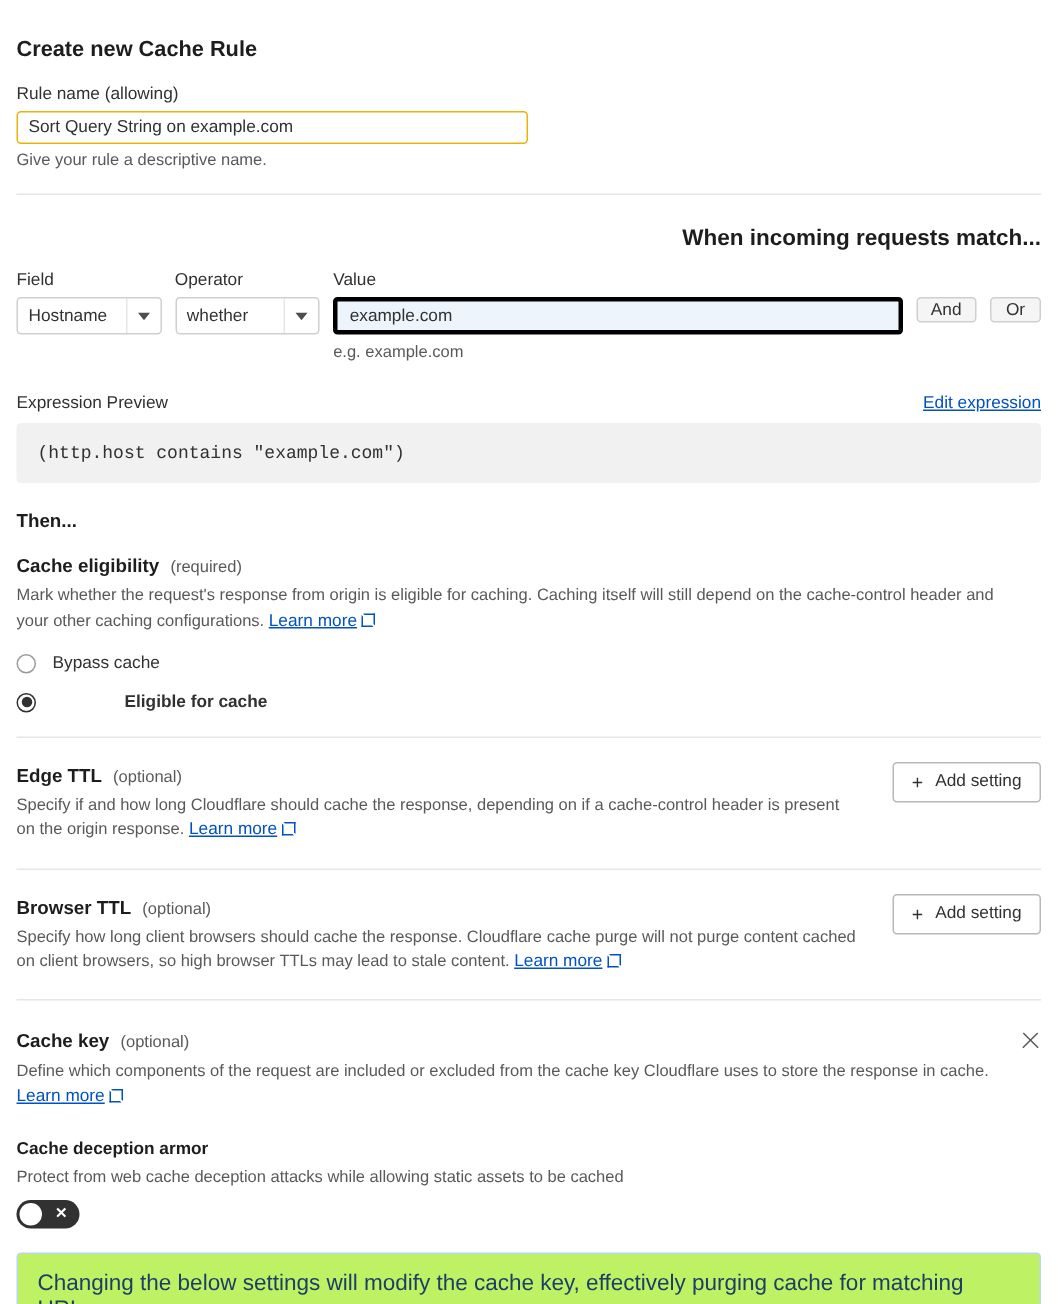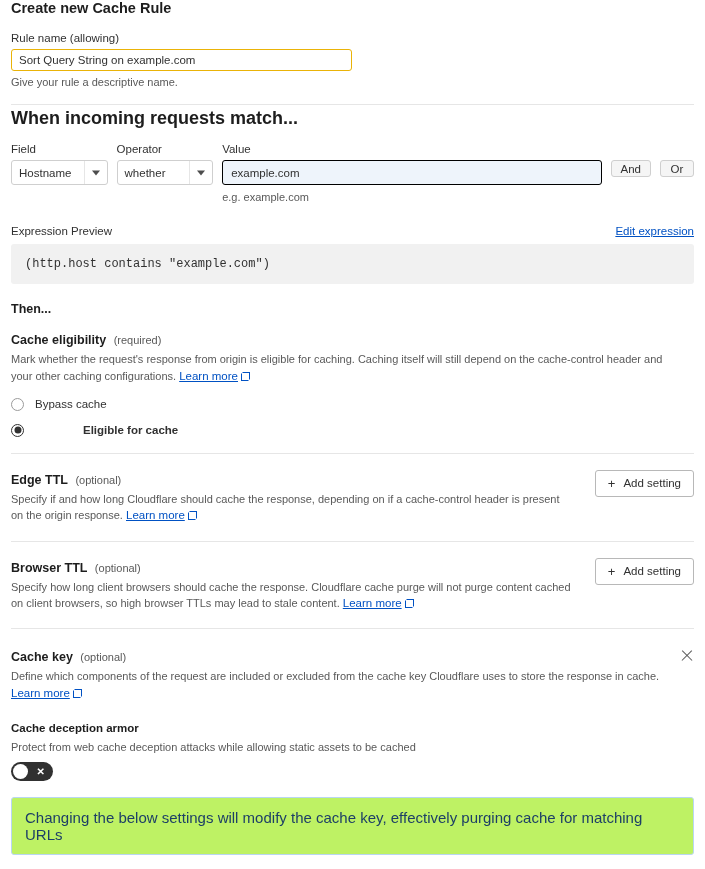--- a/index.html
+++ b/index.html
@@ -12,21 +12,21 @@
   .page {
     width: 705px;
     min-height: 869px;
     padding: 0 11px;
     position: relative;
   }
   .title {
     font-size: 14.5px;
     font-weight: bold;
     color: #1d1d1d;
-    padding-top: 0;
+    padding-top: 25px;
     margin-bottom: 16px;
   }
   .label {
     font-size: 11.5px;
     color: #313131;
     margin-bottom: 5px;
   }
   .helper {
     font-size: 11px;
     color: #595959;
@@ -43,24 +43,25 @@
     font-family: "Liberation Sans", sans-serif;
     background: #fff;
     display: block;
   }
   .hr {
     border: none;
     border-top: 1px solid #e6e6e6;
     margin: 16px 0 0 0;
   }
   .section-head {
-    font-size: 18px;
+    font-size: 15px;
     font-weight: bold;
     color: #1d1d1d;
-    margin: 3px 0 14px 0;
+    margin: 20px 0 14px 0;
+    text-align: right;
   }
   .row-fields {
     display: flex;
     align-items: flex-start;
     gap: 9px;
   }
   .field-col { display: flex; flex-direction: column; }
   .col-field { width: 99px; }
   .col-operator { width: 99px; }
   .col-value { width: 389px; }
@@ -90,21 +91,21 @@
     top: 50%;
     transform: translateY(-50%);
     width: 0; height: 0;
     border-left: 4px solid transparent;
     border-right: 4px solid transparent;
     border-top: 5px solid #4d4d4d;
   }
   .value-input {
     width: 100%;
     height: 25px;
-    border: 1px solid #000000;
+    border: 3px solid #000000;
     border-radius: 3px;
     background: #eef4fb;
     font-size: 11.5px;
     color: #313131;
     padding: 0 8px;
     font-family: "Liberation Sans", sans-serif;
   }
   .logic-btn {
     height: 17px;
     min-width: 34px;

